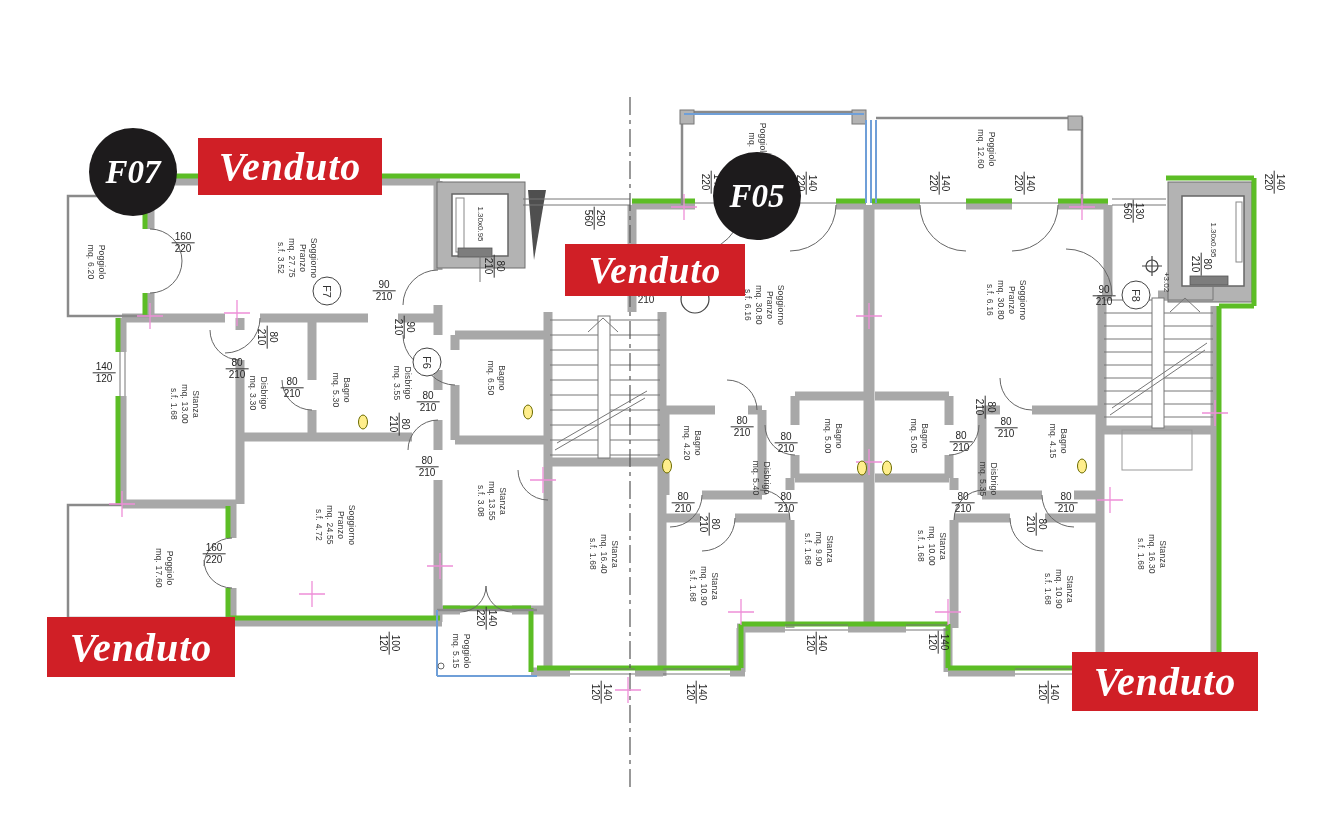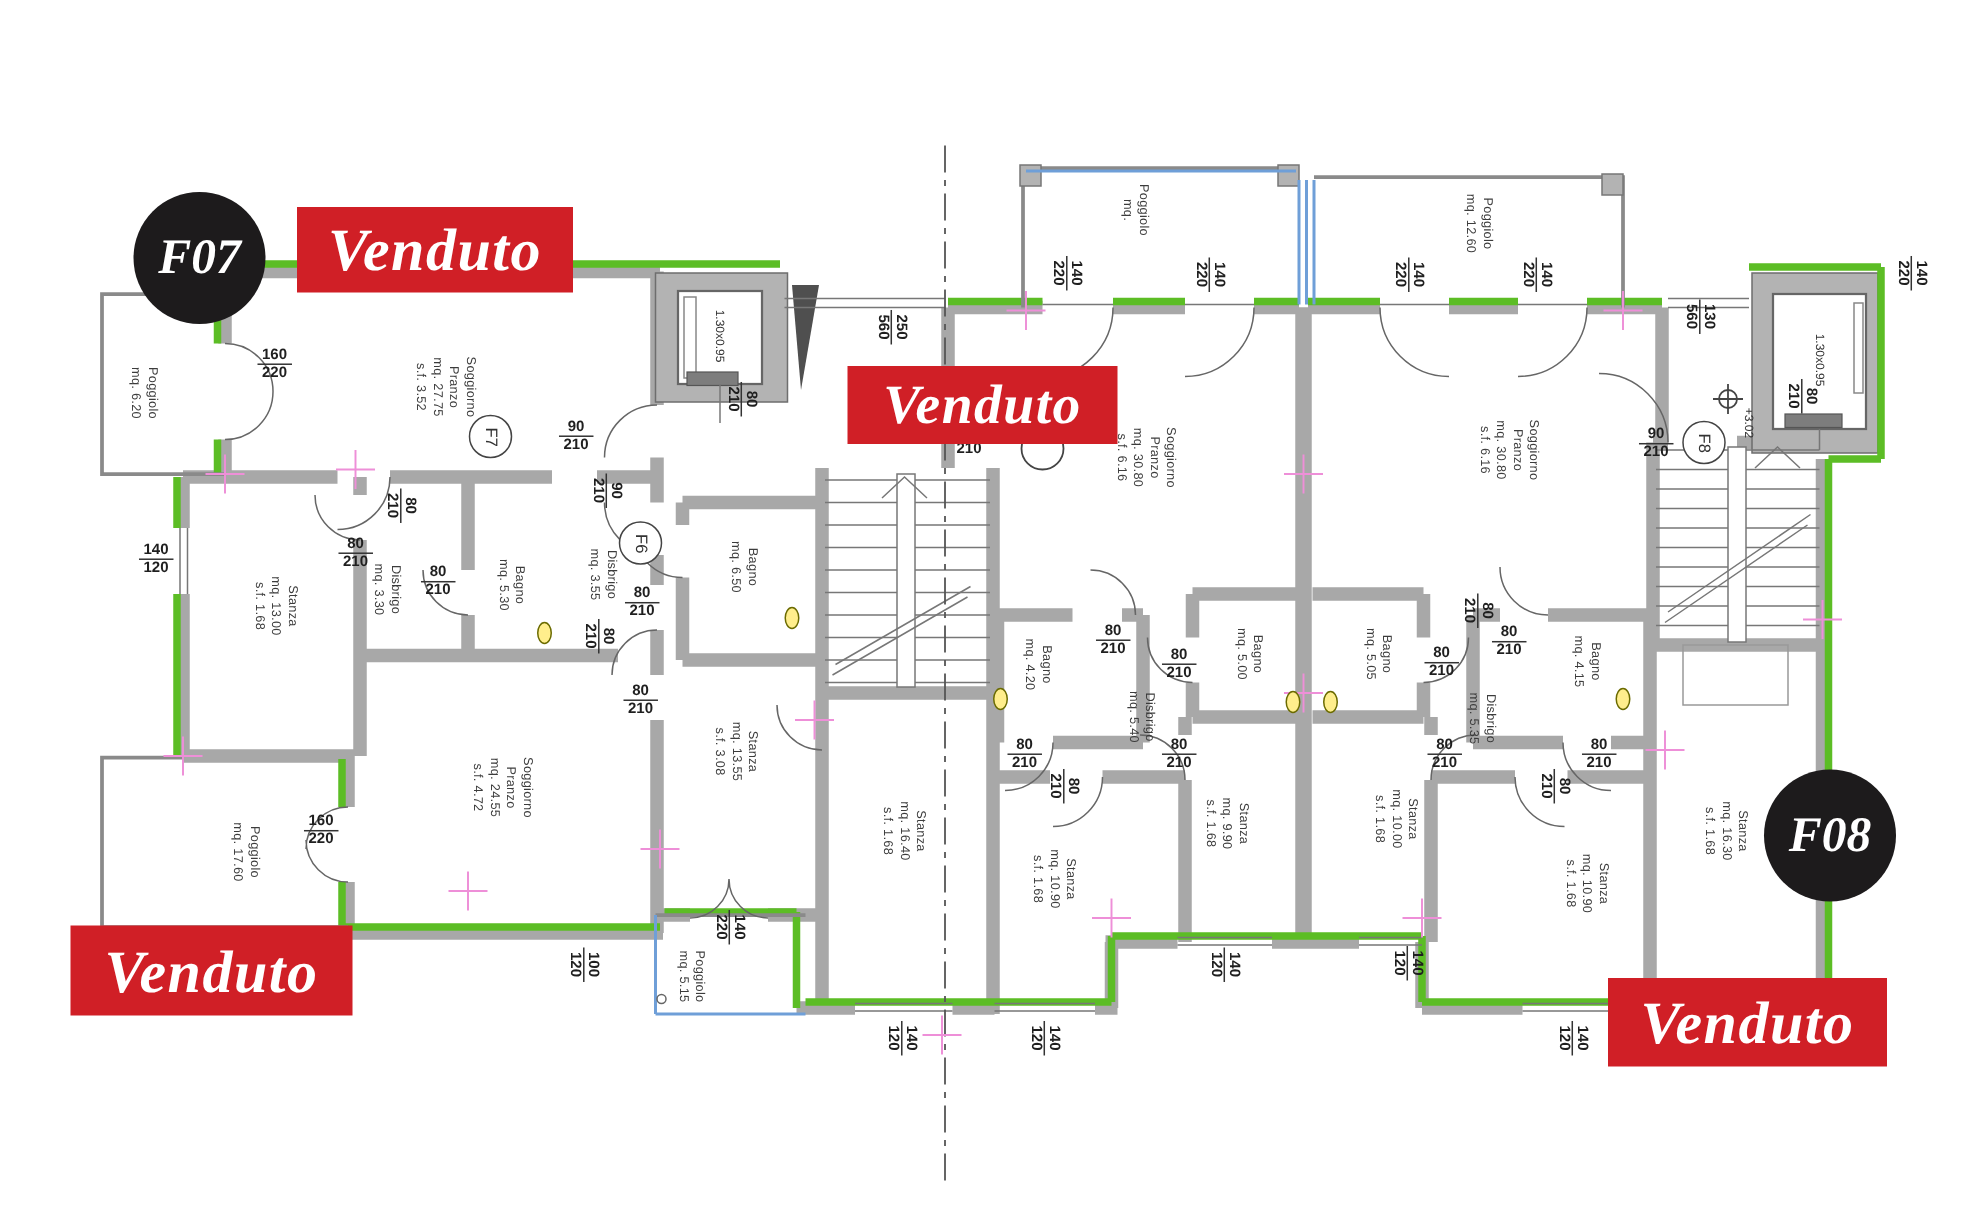--- a/index.html
+++ b/index.html
@@ -5,21 +5,21 @@
   html,body{margin:0;padding:0;background:#fff;}
   #stage{position:relative;width:1322px;height:820px;background:#ffffff;overflow:hidden;
          font-family:"Liberation Sans",sans-serif;}
   #plansvg{position:absolute;left:0;top:0;z-index:1;}
   
   .rl{position:absolute;z-index:3;display:flex;flex-direction:column;align-items:center;
       font-size:8.5px;line-height:1.3;color:#3c3c3c;letter-spacing:.2px;white-space:nowrap;
       transform:translate(-50%,-50%) rotate(90deg);}
   
   .dim{position:absolute;z-index:3;display:flex;flex-direction:column;align-items:center;
-       font-size:10px;font-weight:bold;color:#1f1f1f;line-height:1.12;
+       font-size:10px;font-weight:normal;color:#1f1f1f;line-height:1.12;
        transform:translate(-50%,-50%);}
   .dim .b{border-top:1.2px solid #333;padding:0 3px;}
   .dim .a{padding:0 3px;}
   .dim.rot{transform:translate(-50%,-50%) rotate(90deg);}
   
   .tag{position:absolute;z-index:3;width:27px;height:27px;border:1.4px solid #444;border-radius:50%;
        background:#fff;display:flex;align-items:center;justify-content:center;
        font-size:11px;color:#333;transform:translate(-50%,-50%);}
   .tag span{transform:rotate(90deg);}
   .elev{position:absolute;z-index:3;font-size:8px;color:#333;white-space:nowrap;
@@ -505,15 +505,15 @@
       <span>Venduto</span>
     </div>
 <div class="banner" style="left:47px;top:617px;width:188px;height:60px">
       <span>Venduto</span>
     </div>
 <div class="banner" style="left:1072px;top:652px;width:186px;height:59px">
       <span>Venduto</span>
     </div>
 
 <div class="badge" style="left:133px;top:172px">F07</div>
-<div class="badge" style="left:1220px;top:557px">F08</div>
+<div class="badge" style="left:757px;top:196px">F05</div>
 
 </div>
 
 </body></html>

